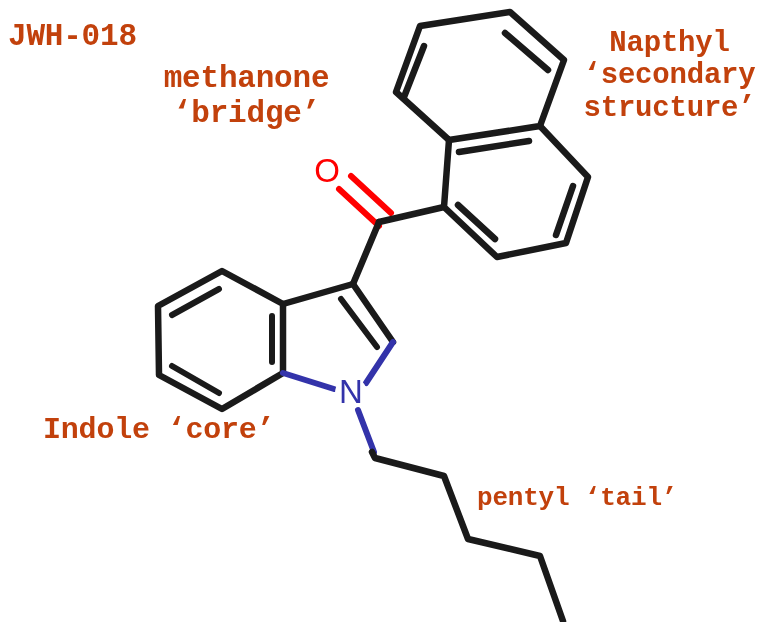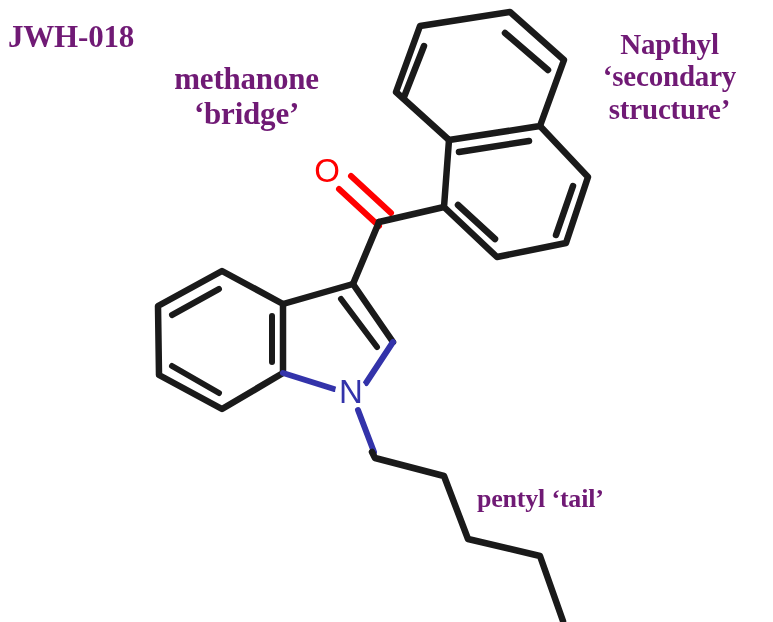--- a/index.html
+++ b/index.html
@@ -20,23 +20,23 @@
   }
   #structure-svg {
     position: absolute;
     left: 0;
     top: 0;
     width: 773px;
     height: 622px;
   }
   .annot {
     position: absolute;
-    font-family: Liberation Serif, serif;
+    font-family: Liberation Mono, monospace;
     font-weight: bold;
-    color: #701a75;
+    color: #c2410c;
     white-space: pre;
     line-height: 1.12;
     letter-spacing: -0.2px;
   }
   #label-title {
     left: 8px;
     top: 20px;
     font-size: 31px;
   }
   #label-bridge {
@@ -137,16 +137,17 @@
 
   <div class="annot" id="label-title">JWH-018</div>
 
   <div class="annot" id="label-bridge">methanone
 ‘bridge’</div>
 
   <div class="annot" id="label-naphthyl">Napthyl
 ‘secondary
 structure’</div>
 
+  <div class="annot" id="label-indole">Indole ‘core’</div>
 
   <div class="annot" id="label-pentyl">pentyl ‘tail’</div>
 
 </div>
 
 </body></html>

